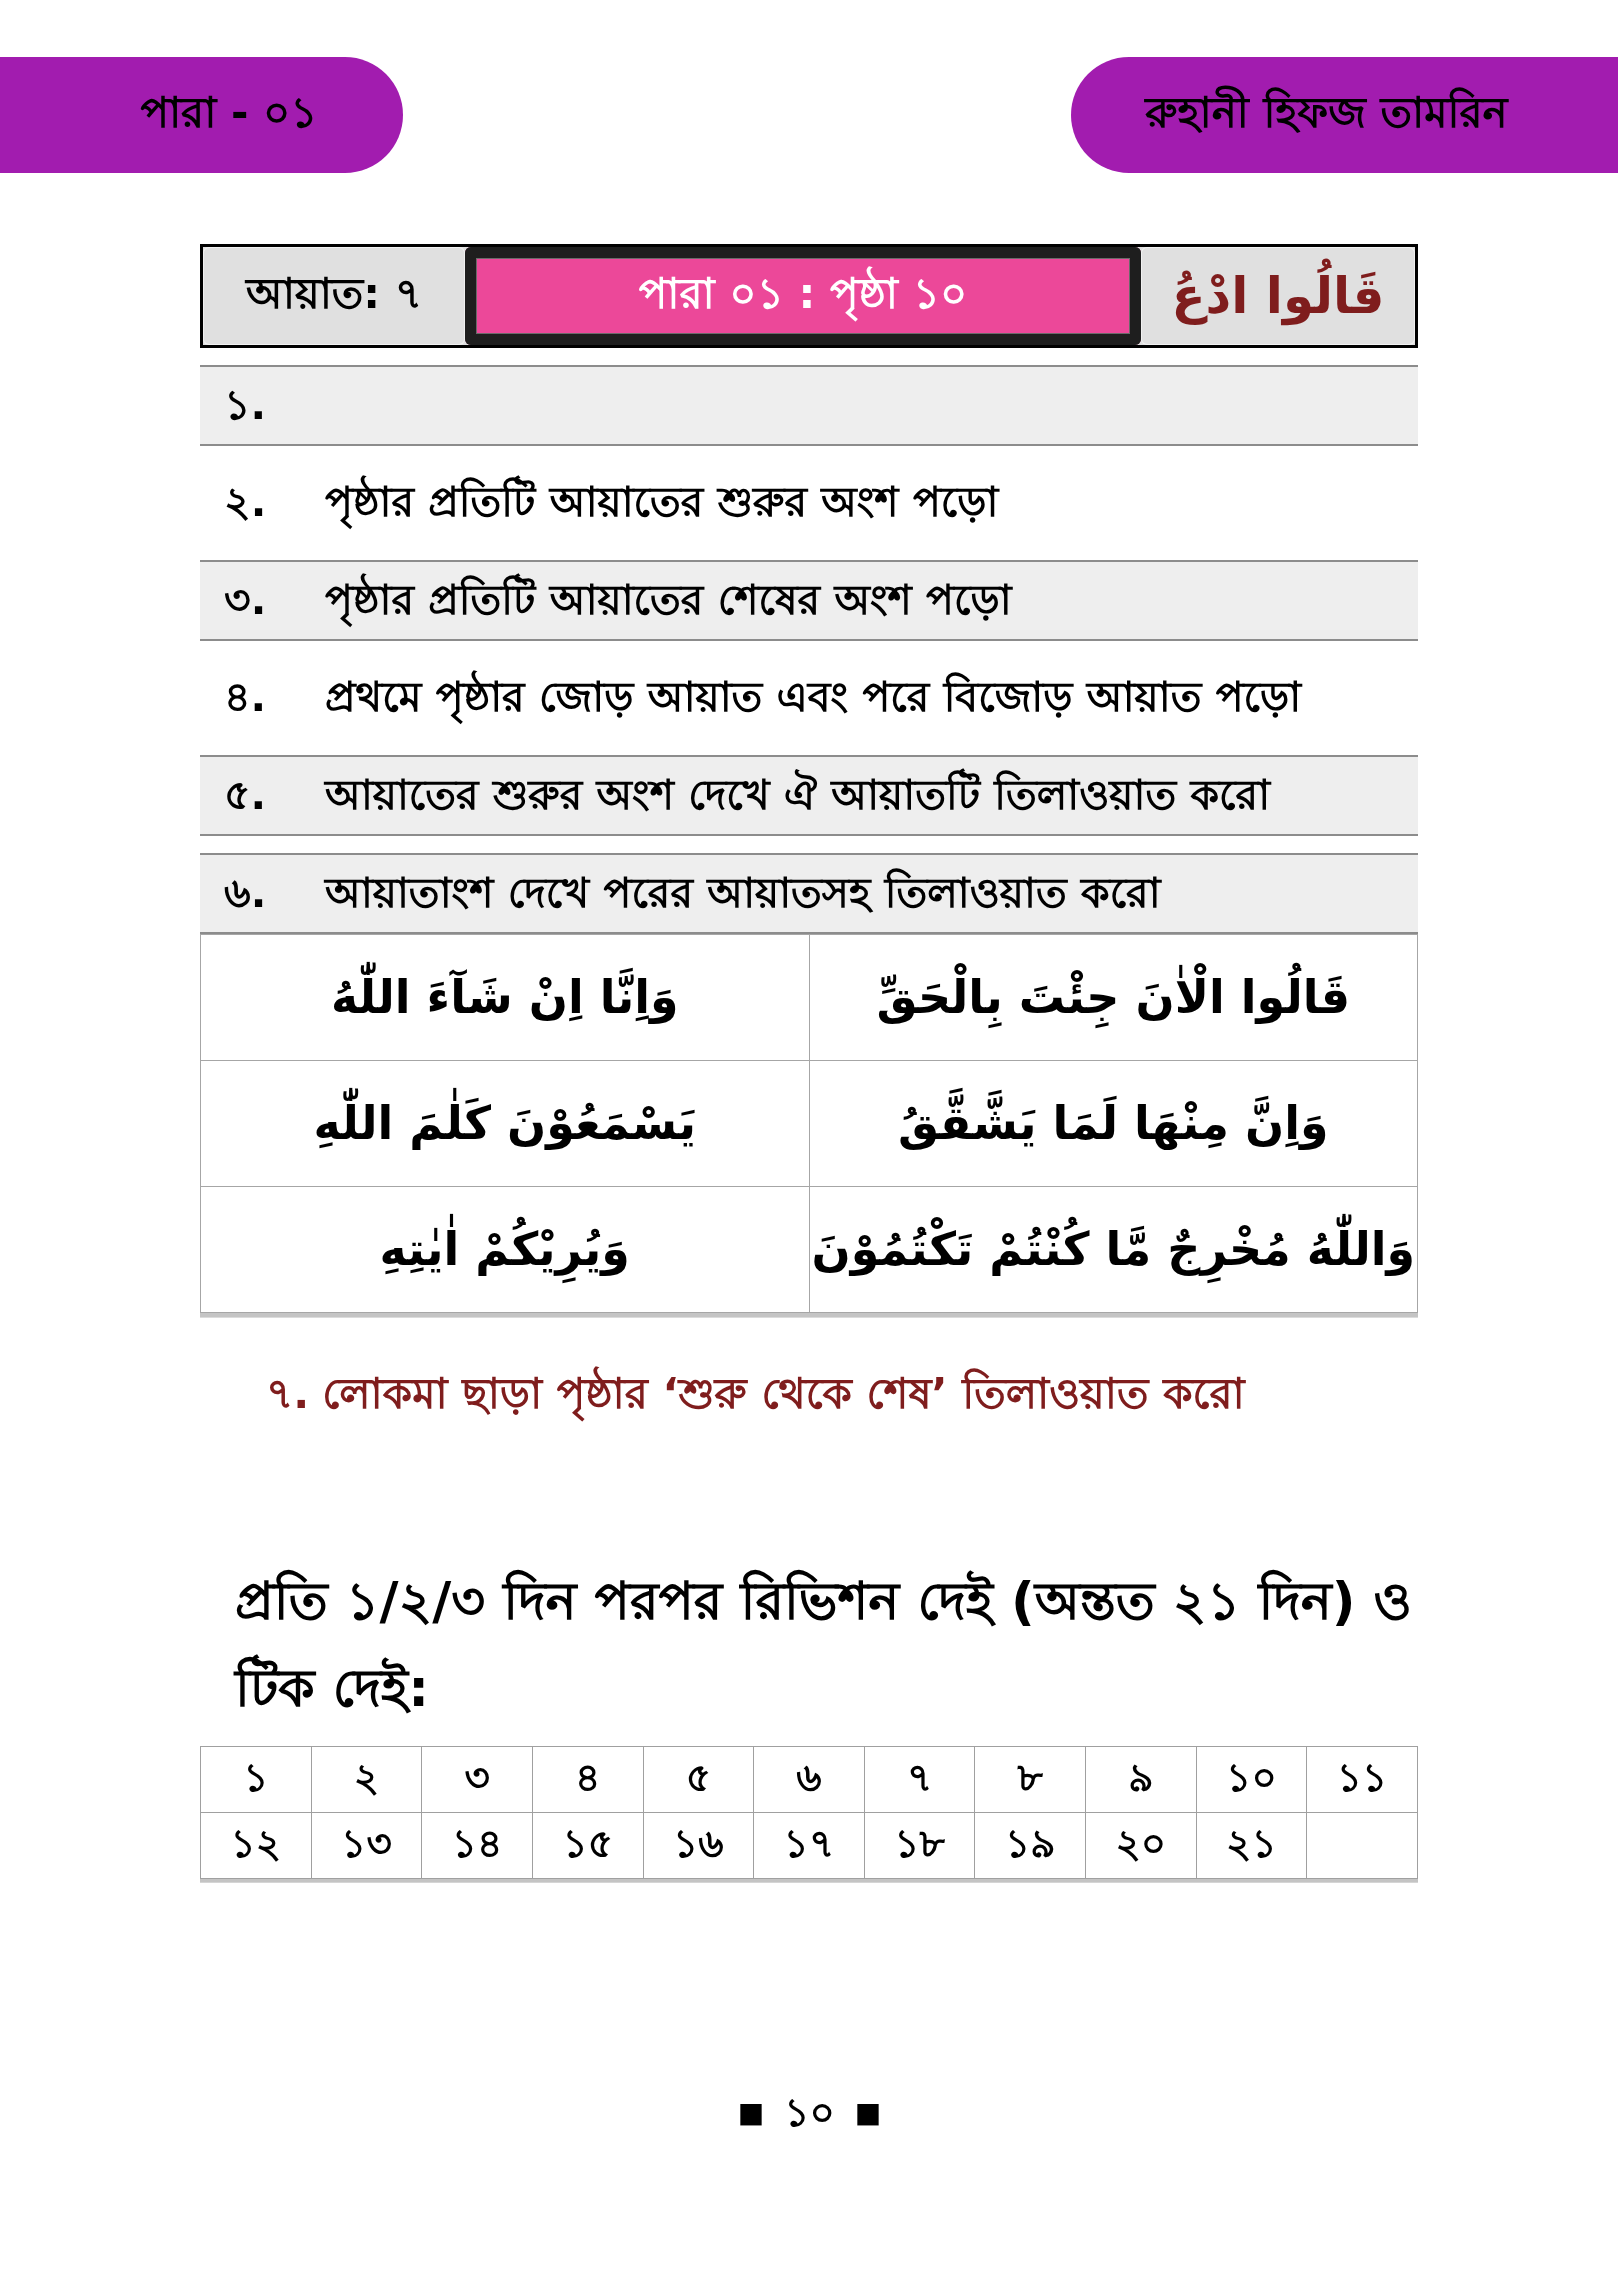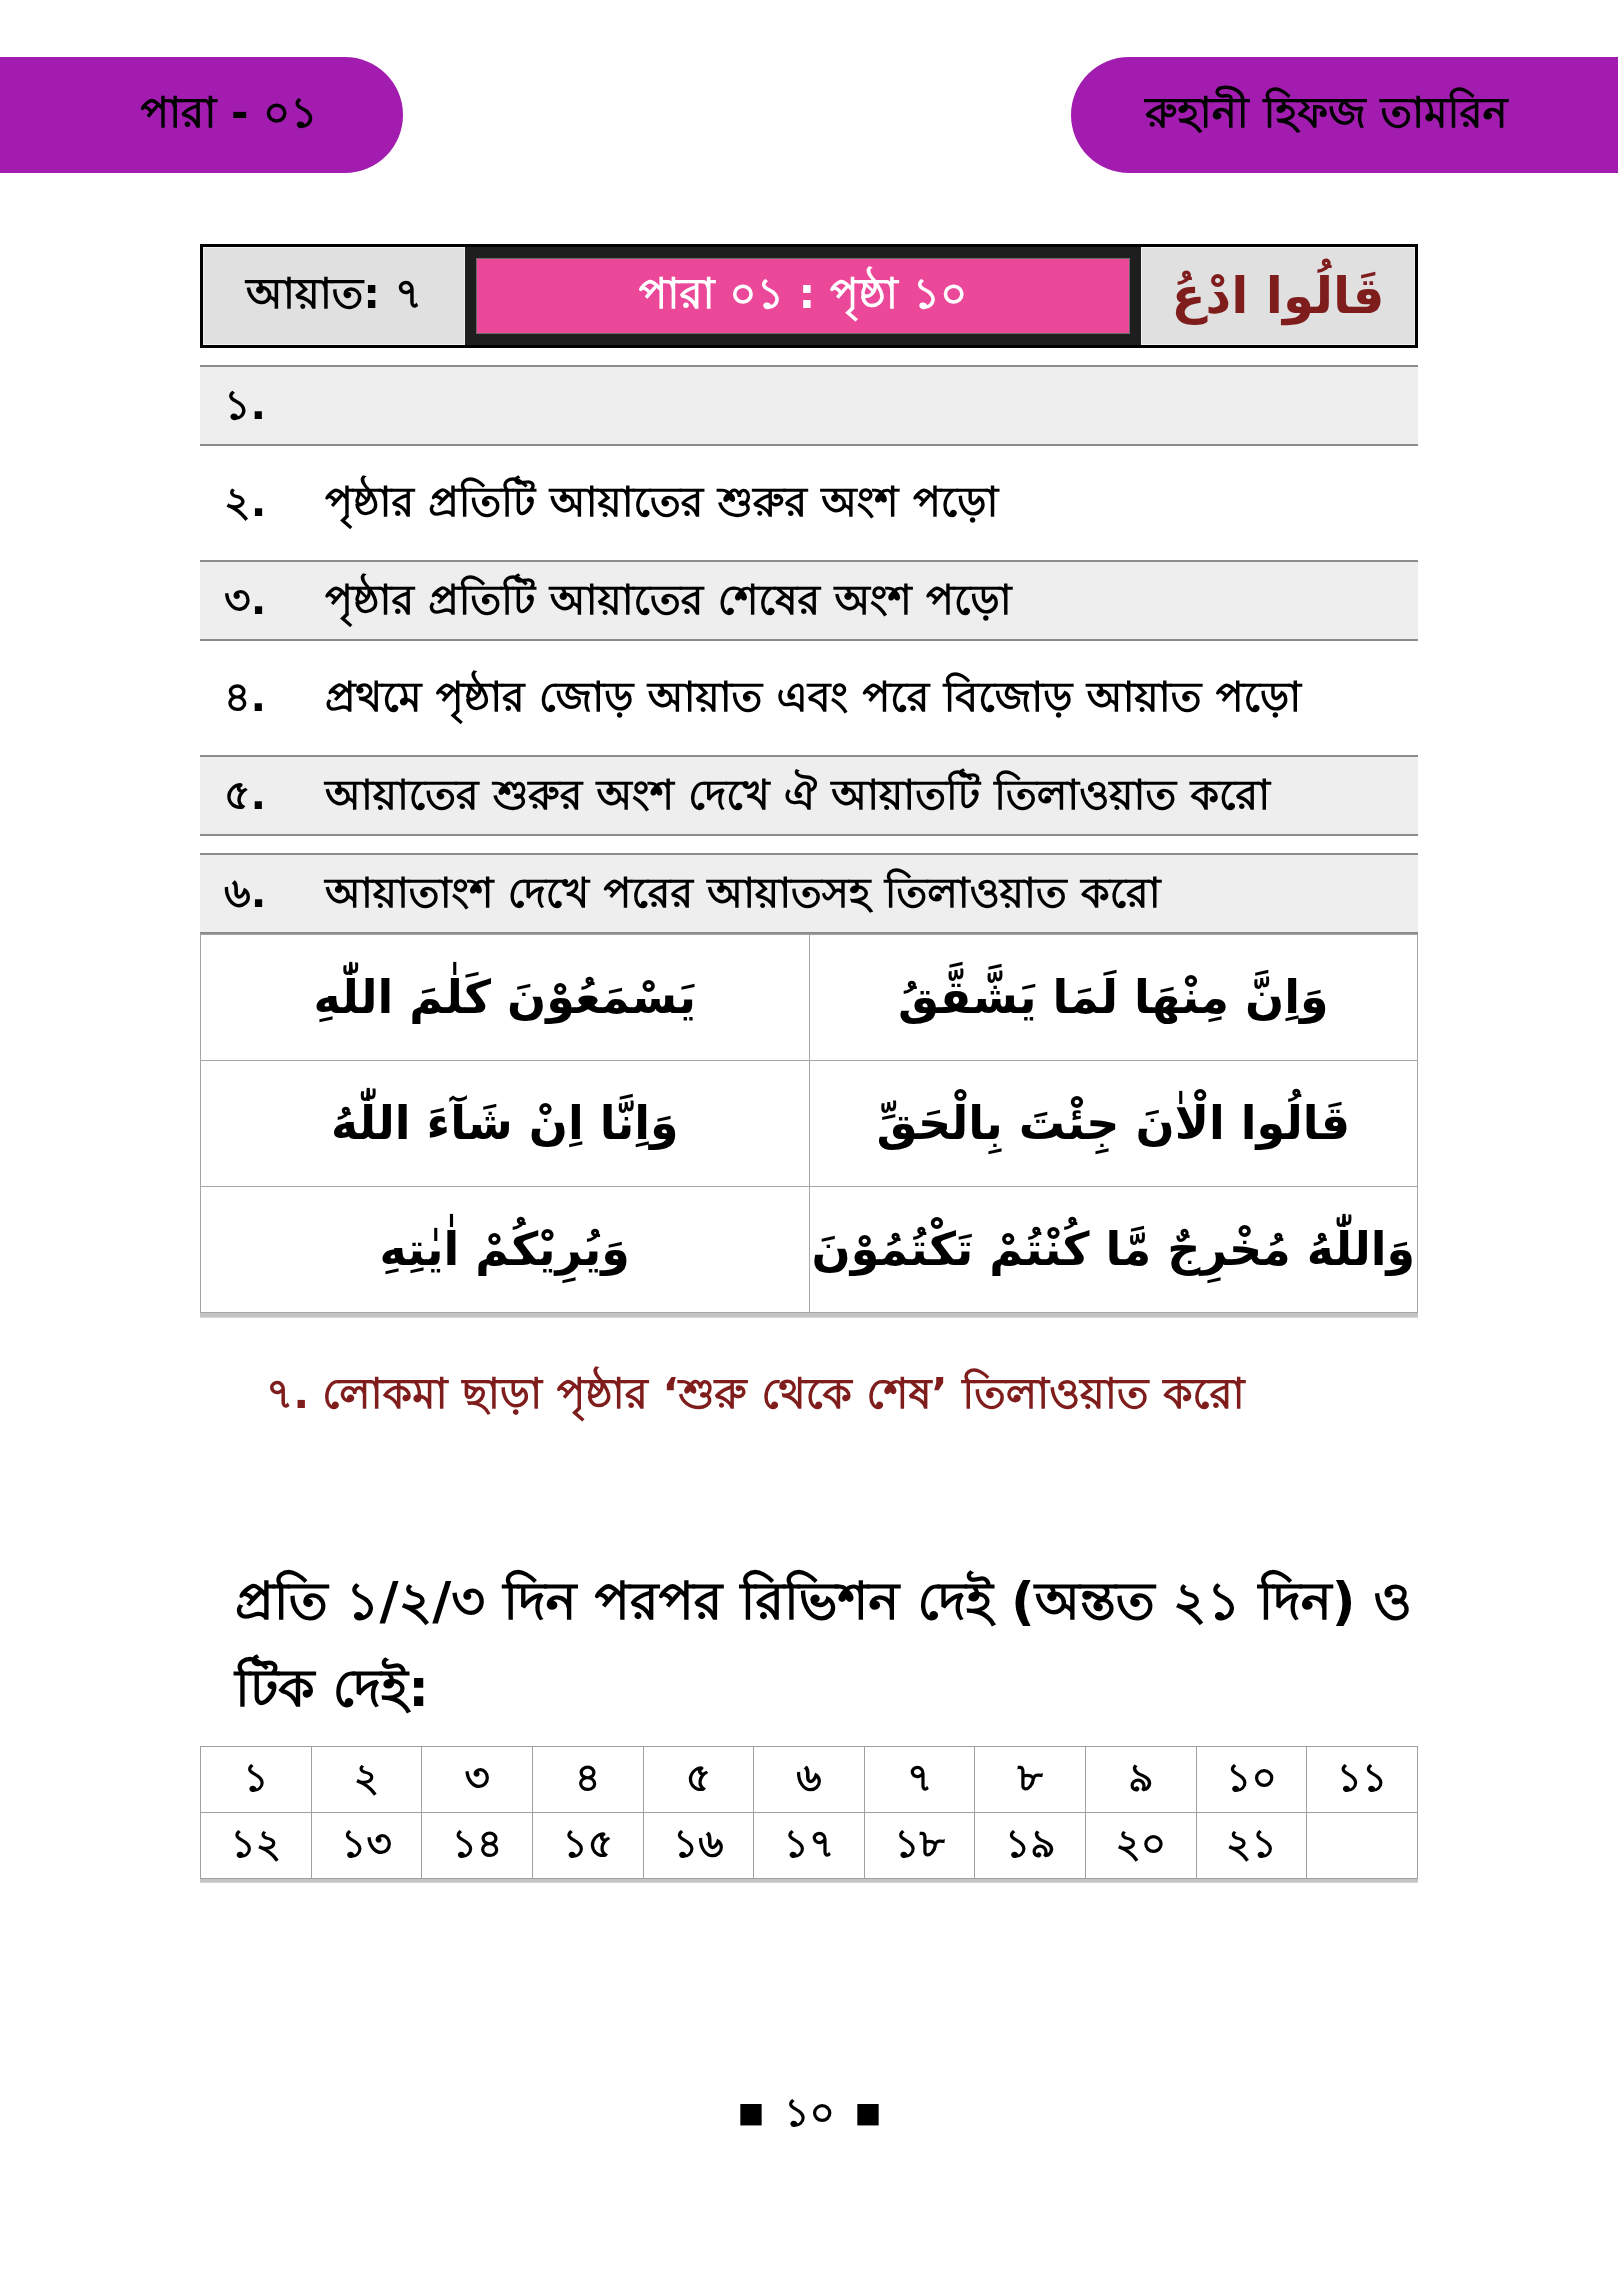--- a/index.html
+++ b/index.html
@@ -33,20 +33,21 @@
   .title-bar {
     margin-top:71px;
     height:104px;
     border:3.7px solid #000;
     background:#e0e0e0;
     display:flex;
   }
   .tb-cell {
     display:flex; align-items:center; justify-content:center;
     height:100%;
+    border-radius:6px;
   }
   .tb-left {
     width:262px; background:#e0e0e0;
     font-size:42px; font-weight:bold; color:#000;
     box-shadow:inset 0 0 0 0.9px #f2f2f2;
   }
   .tb-center {
     width:676px; background:#ec4899; color:#ffffff;
     font-size:42px; font-weight:bold;
     box-shadow:inset 0 0 0 11px #1e1e1e, inset 0 0 0 12px #6a6a6a;
@@ -182,26 +183,26 @@
 
 
     <div class="item shaded">
       <span class="num">৬.</span>
       <span class="txt">আয়াতাংশ দেখে পরের আয়াতসহ তিলাওয়াত করো</span>
     </div>
 
     <table class="ayat-table rows-3">
       <tbody>
         <tr>
+          <td>وَاِنَّا اِنْ شَآءَ اللّٰهُ</td>
+          <td>قَالُوا الْاٰنَ جِئْتَ بِالْحَقِّ</td>
+        </tr>
+        <tr>
           <td>يَسْمَعُوْنَ كَلٰمَ اللّٰهِ</td>
           <td>وَاِنَّ مِنْهَا لَمَا يَشَّقَّقُ</td>
-        </tr>
-        <tr>
-          <td>وَاِنَّا اِنْ شَآءَ اللّٰهُ</td>
-          <td>قَالُوا الْاٰنَ جِئْتَ بِالْحَقِّ</td>
         </tr>
         <tr>
           <td>وَيُرِيْكُمْ اٰيٰتِهِ</td>
           <td>وَاللّٰهُ مُخْرِجٌ مَّا كُنْتُمْ تَكْتُمُوْنَ</td>
         </tr>
       </tbody>
     </table>
 
     <div class="item-seven">
       <span class="num">৭.</span><span>লোকমা ছাড়া পৃষ্ঠার ‘শুরু থেকে শেষ’ তিলাওয়াত করো</span>

